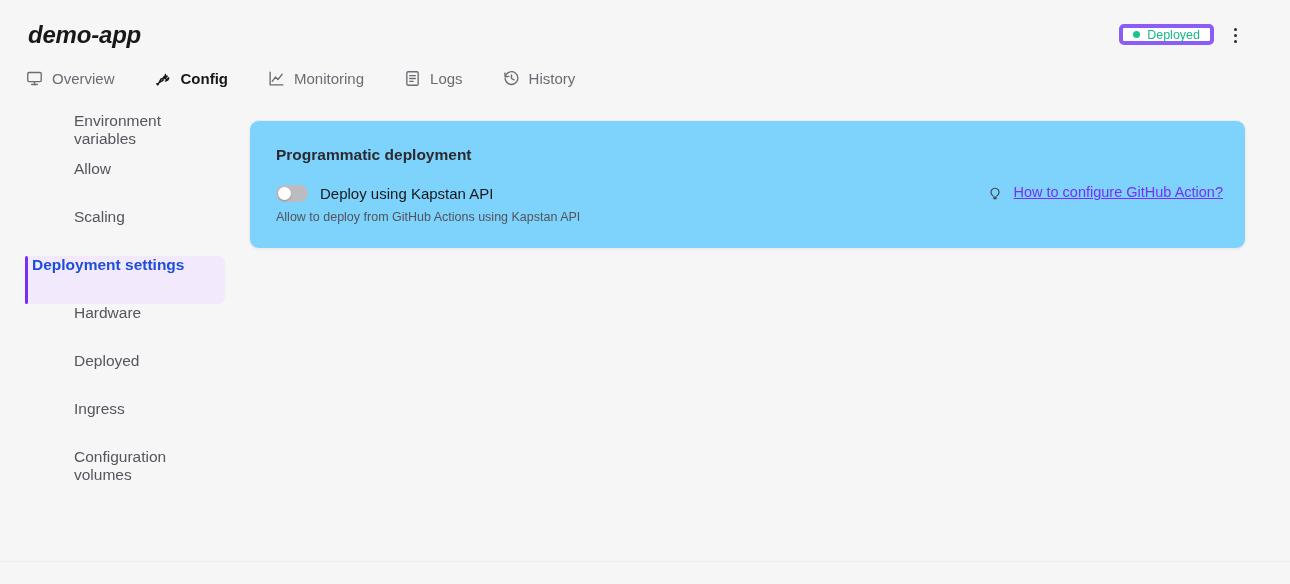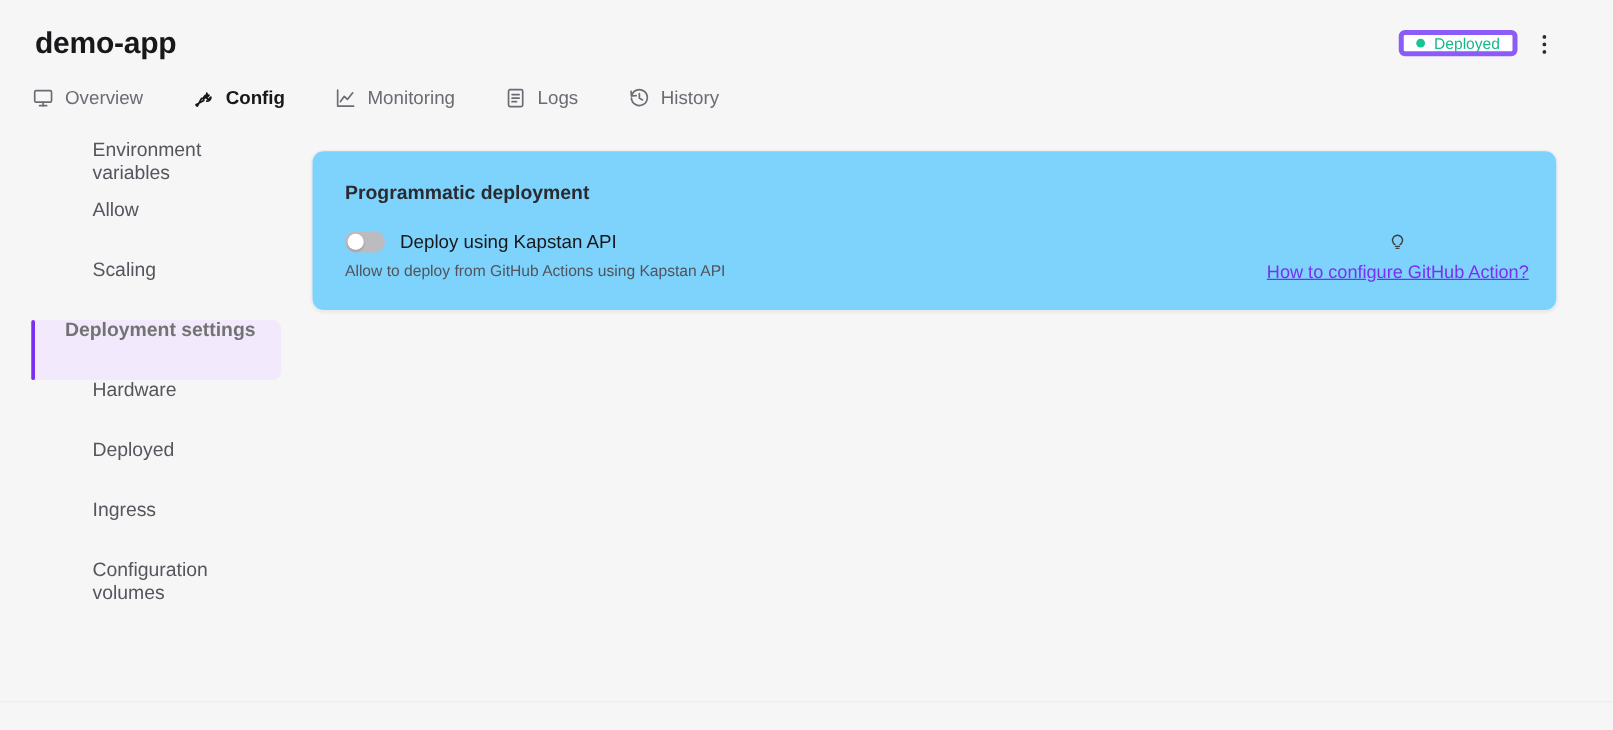--- a/index.html
+++ b/index.html
@@ -29,20 +29,21 @@
     background: #f6f6f7;
   }
   .app-title {
     position: absolute;
     left: 28px;
     top: 21px;
     font-size: 24px;
     font-weight: bold;
     letter-spacing: -0.2px;
     color: #18181b;
+    font-style: italic;
   }
   .status-badge {
     position: absolute;
     right: 76px;
     top: 24px;
     height: 21px;
     box-sizing: border-box;
     display: flex;
     align-items: center;
     gap: 7px;
@@ -122,23 +123,23 @@
     padding-left: 45px;
     font-size: 15.5px;
     color: #55555d;
     cursor: pointer;
     border-radius: 0 7px 7px 0;
     margin: 0 0 0 29px;
     width: 197px;
   }
   .side-item.active {
     background: #f2e9fd;
-    color: #737373;
+    color: #1d4ed8;
     font-weight: bold;
-    padding-left: 24px;
+    padding-left: 4px;
     margin-left: 28px;
   }
   .side-item.active::before {
     content: "";
     position: absolute;
     left: -3px;
     top: 0;
     bottom: 0;
     width: 3px;
     background: #7b2ff2;
@@ -206,21 +207,20 @@
     color: #53535b;
     white-space: nowrap;
   }
   .help-link-wrap {
     position: absolute;
     right: 22px;
     top: 63px;
     display: flex;
     align-items: center;
     gap: 10px;
-    flex-direction: column;
   }
   .bulb { display: flex; align-items: center; }
   .help-link {
     font-size: 14.5px;
     color: #7b2ff2;
     text-decoration: underline;
     cursor: pointer;
     white-space: nowrap;
   }
 

